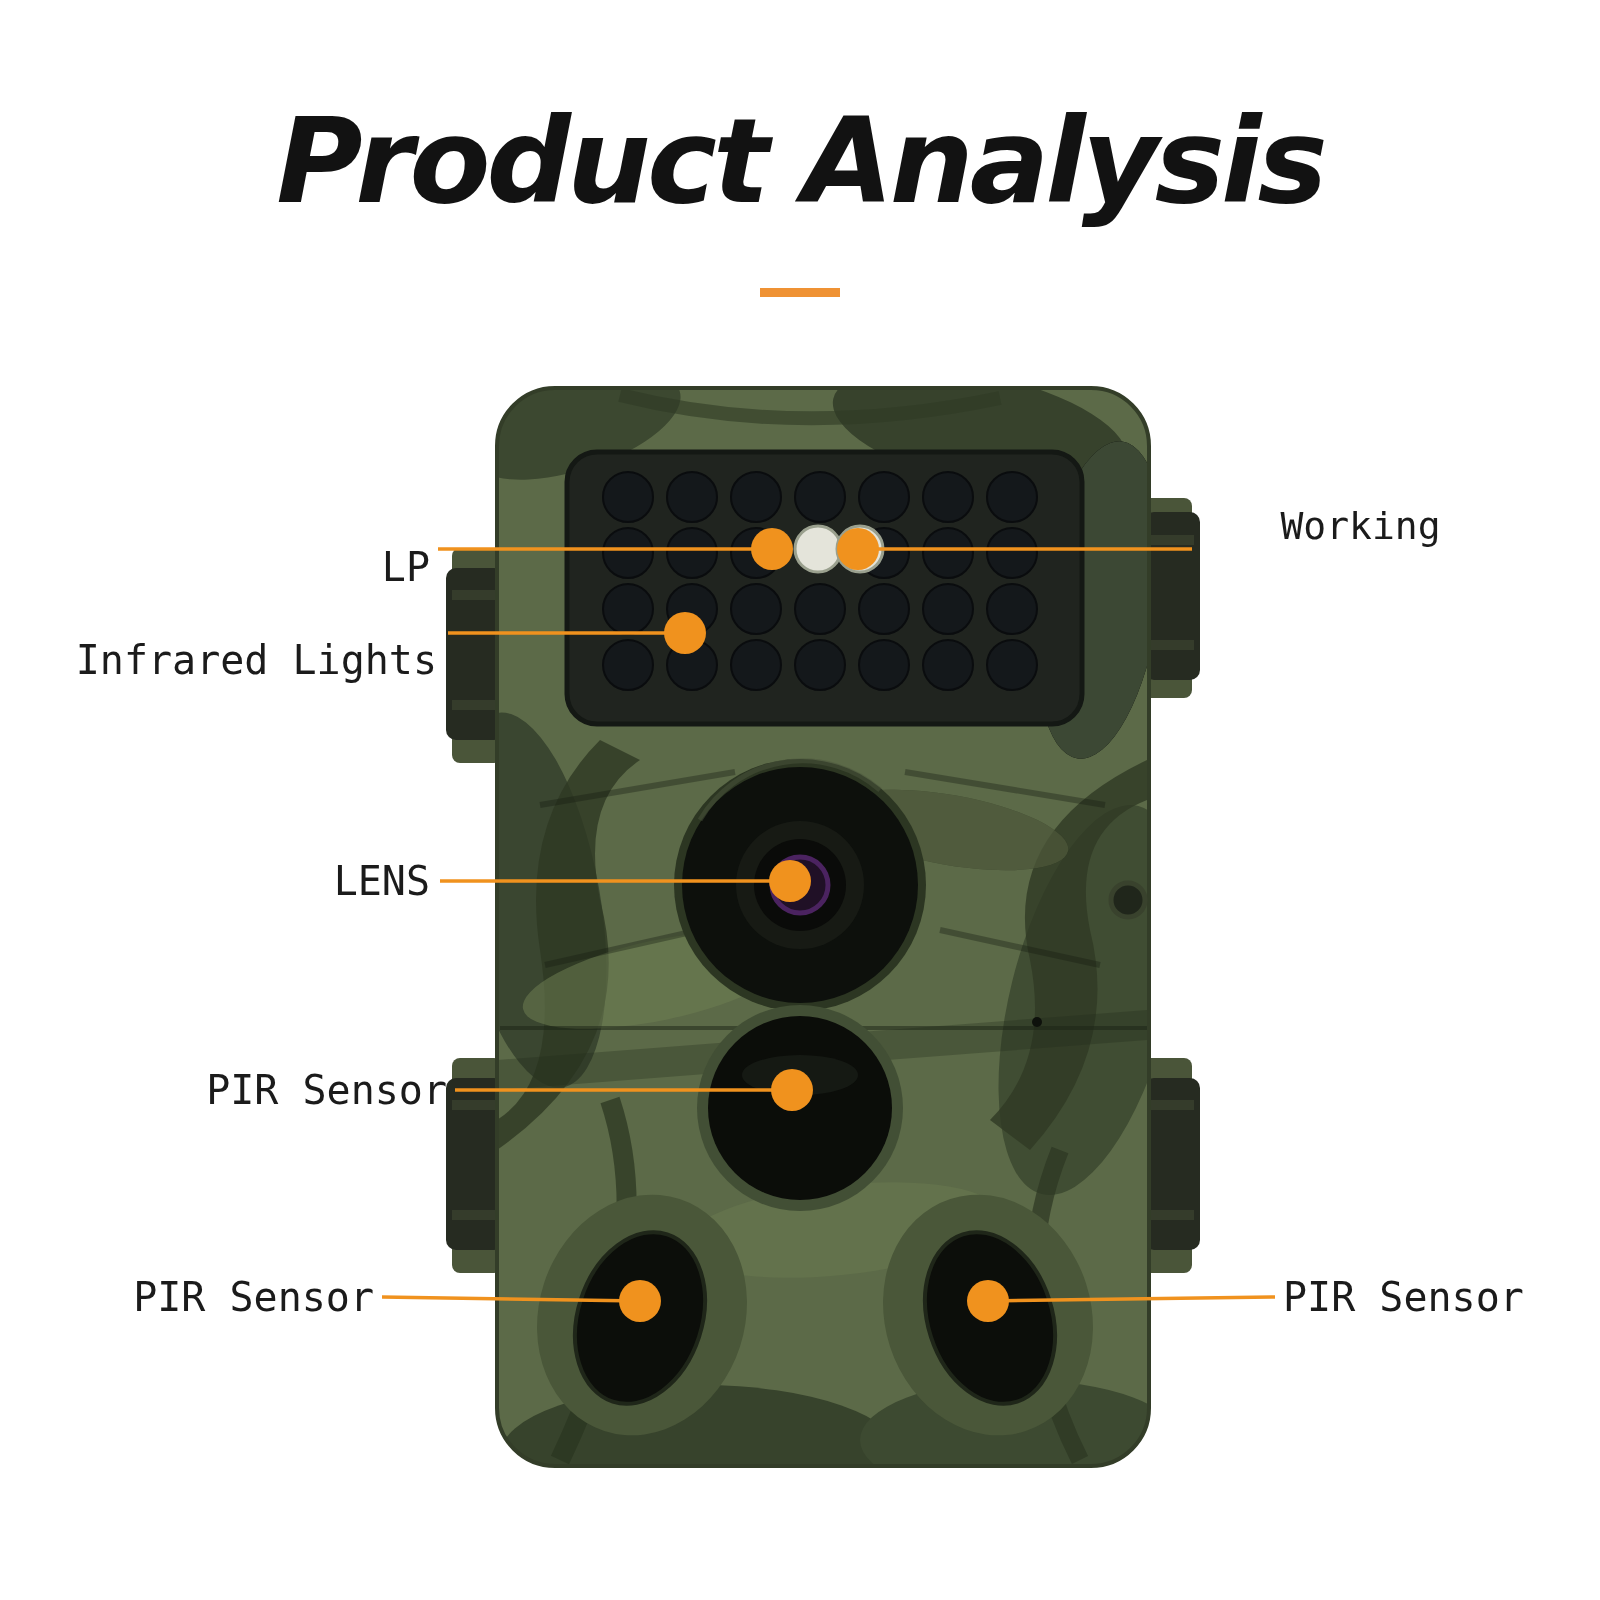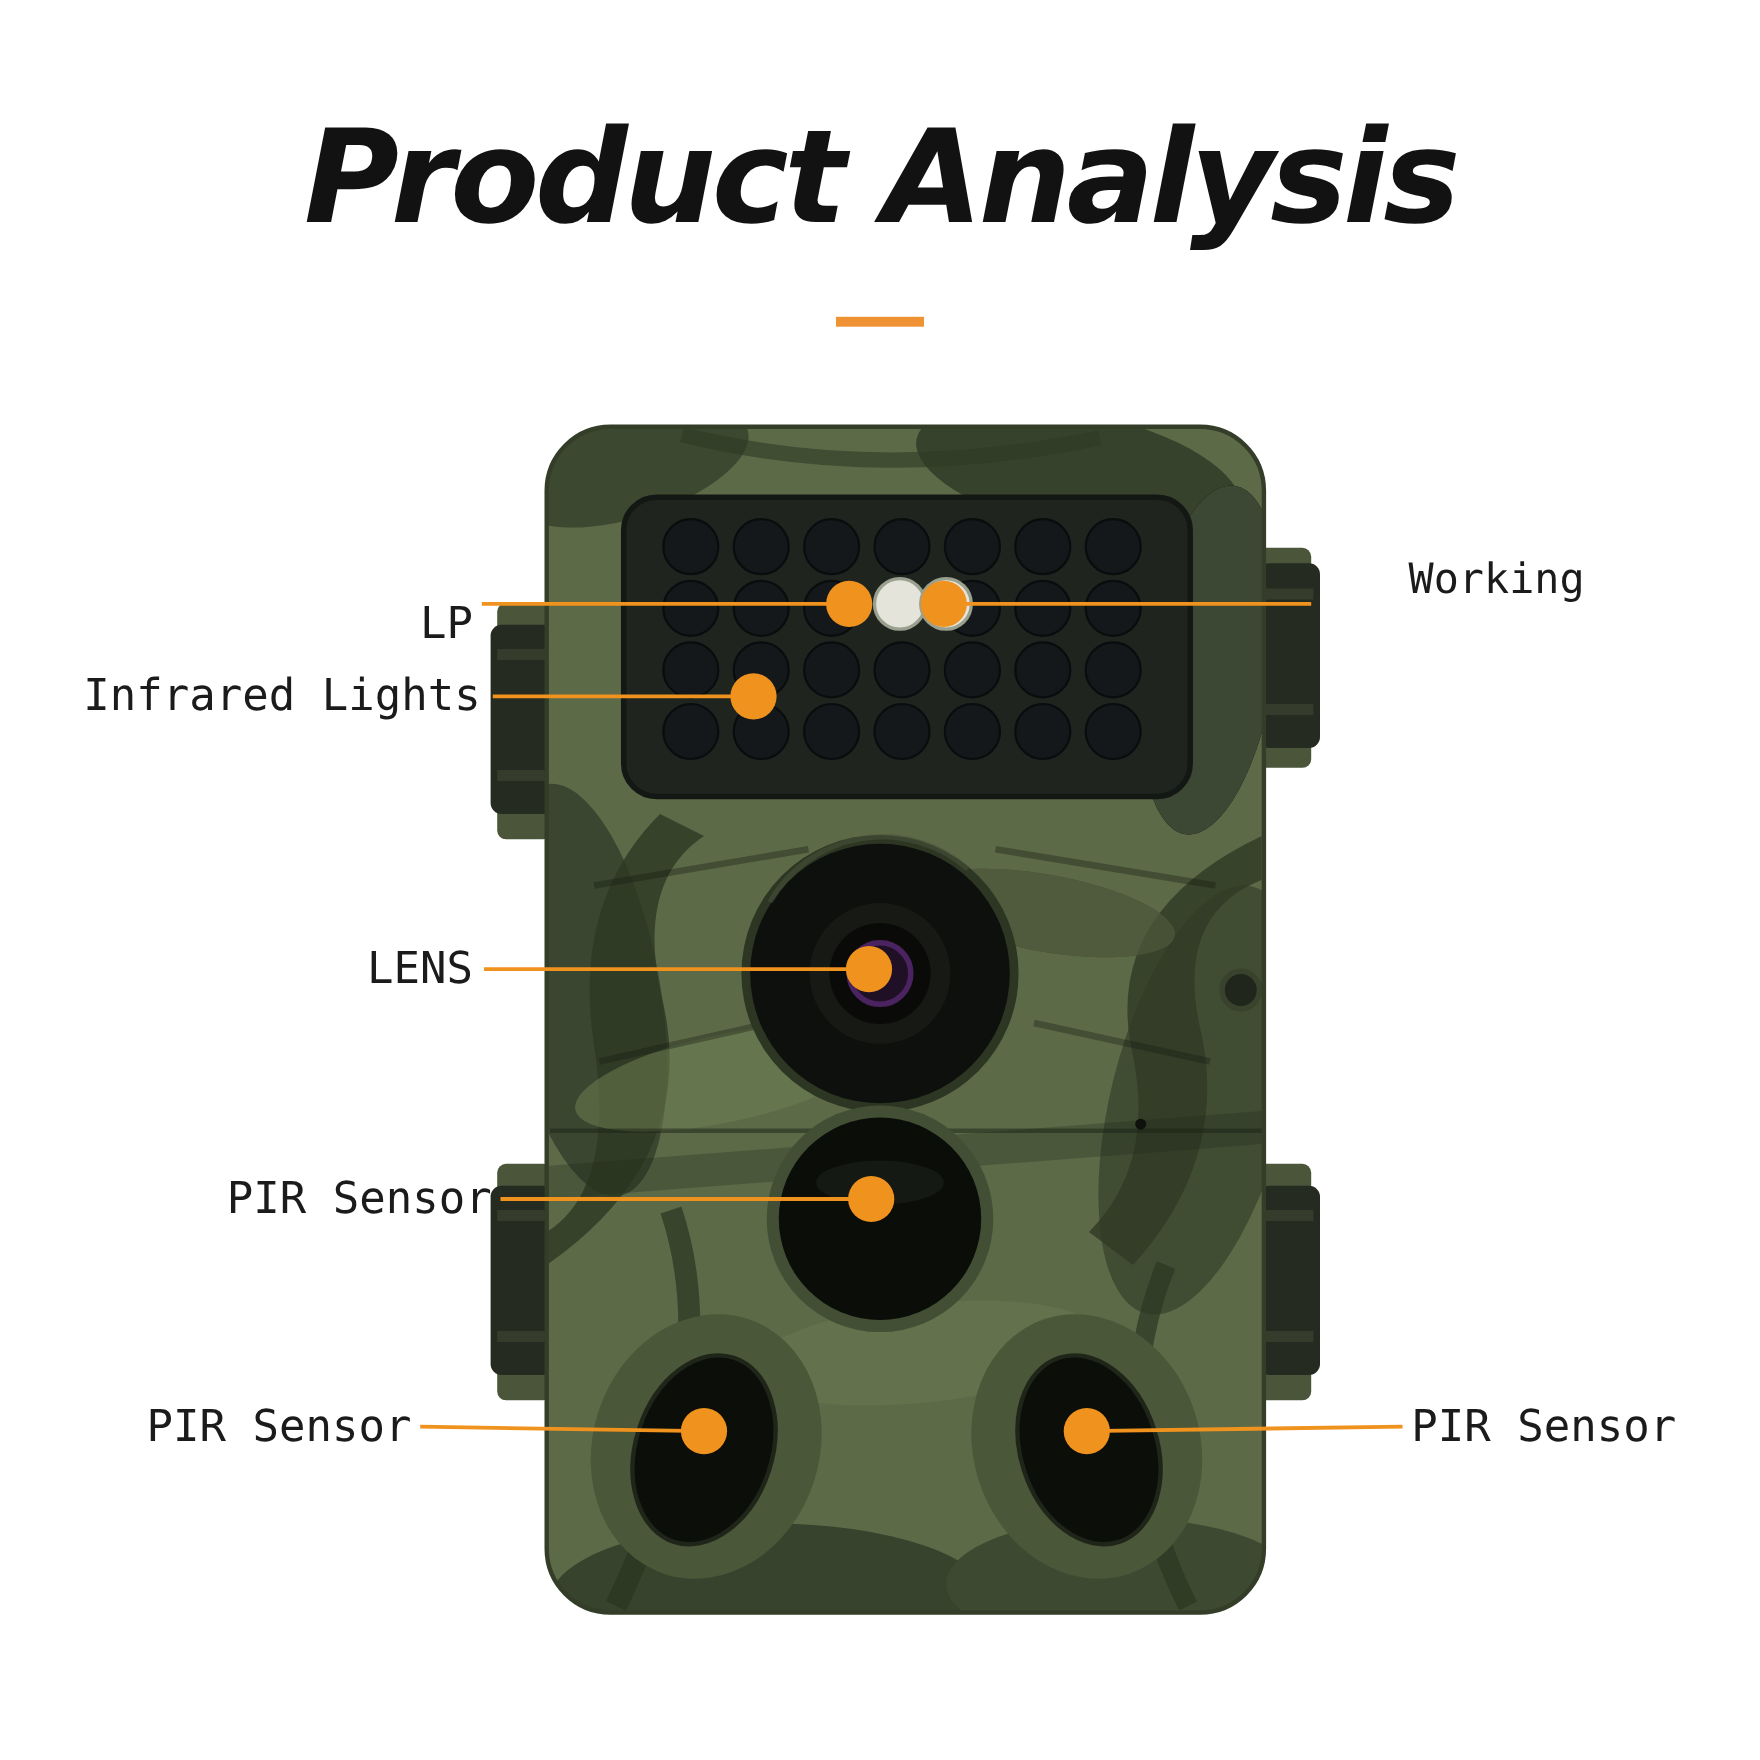--- a/index.html
+++ b/index.html
@@ -204,21 +204,21 @@
       <circle cx="685" cy="633" r="21"></circle>
       <circle cx="790" cy="881" r="21"></circle>
       <circle cx="792" cy="1090" r="21"></circle>
       <circle cx="640" cy="1301" r="21"></circle>
       <circle cx="988" cy="1301" r="21"></circle>
     </g>
   </svg>
 
   <div class="callout right-align" style="left:430px; top:567px;">LP</div>
 
-  <div class="callout right-align" style="left:437px; top:632px;">Infrared Lights</div>
+  <div class="callout right-align" style="left:437px; top:660px;">Infrared Lights</div>
 
   <div class="callout right-align" style="left:430px; top:881px;">LENS</div>
 
   <div class="callout right-align" style="left:447px; top:1090px;">PIR Sensor</div>
 
   <div class="callout right-align" style="left:374px; top:1297px;">PIR Sensor</div>
 
   <div class="callout" style="left:1283px; top:1297px;">PIR Sensor</div>
 
   <div class="callout working" style="left:1188px; top:527px; width:345px;">

